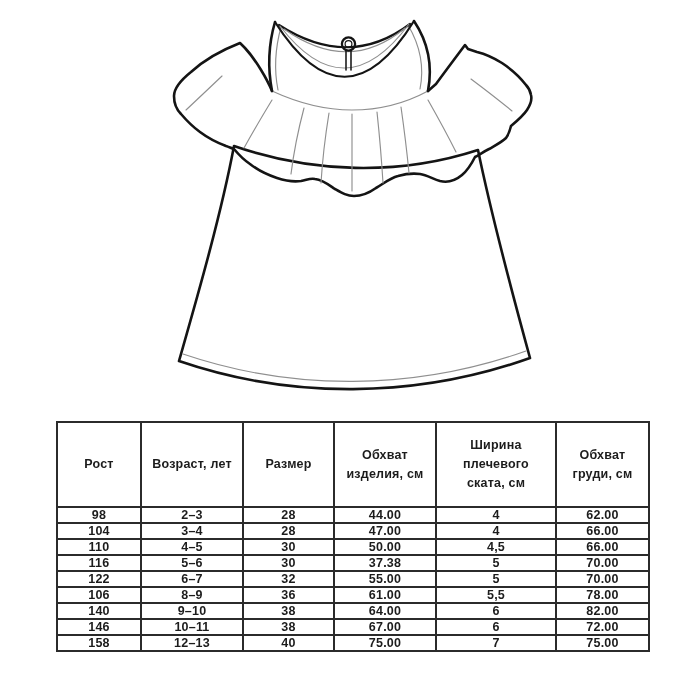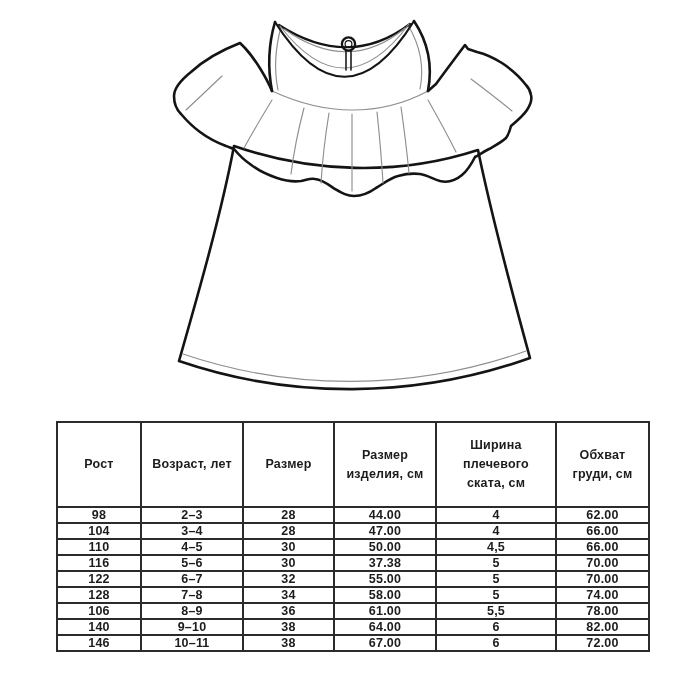--- a/index.html
+++ b/index.html
@@ -157,21 +157,21 @@
         <col style="width:91px">
       <col style="width:102px">
         <col style="width:120px">
         <col style="width:93px">
     </colgroup>
     <thead>
       <tr>
         <th>Рост</th>
         <th>Возраст, лет</th>
         <th>Размер</th>
-        <th>Размер изделия, см</th>
+        <th>Обхват изделия, см</th>
         <th>Ширина плечевого ската, см</th>
         <th>Обхват груди, см</th>
       </tr>
     </thead>
     <tbody>
         <tr>
           <td>98</td>
           <td>2–3</td>
           <td>28</td>
           <td>44.00</td>
@@ -204,28 +204,20 @@
         </tr>
         <tr>
           <td>122</td>
           <td>6–7</td>
           <td>32</td>
           <td>55.00</td>
           <td>5</td>
           <td>70.00</td>
         </tr>
         <tr>
-          <td>128</td>
-          <td>7–8</td>
-          <td>34</td>
-          <td>58.00</td>
-          <td>5</td>
-          <td>74.00</td>
-        </tr>
-        <tr>
           <td>106</td>
           <td>8–9</td>
           <td>36</td>
           <td>61.00</td>
           <td>5,5</td>
           <td>78.00</td>
         </tr>
         <tr>
           <td>140</td>
           <td>9–10</td>
@@ -235,16 +227,24 @@
           <td>82.00</td>
         </tr>
         <tr>
           <td>146</td>
           <td>10–11</td>
           <td>38</td>
           <td>67.00</td>
           <td>6</td>
           <td>72.00</td>
         </tr>
+        <tr>
+          <td>158</td>
+          <td>12–13</td>
+          <td>40</td>
+          <td>75.00</td>
+          <td>7</td>
+          <td>75.00</td>
+        </tr>
       </tbody>
   </table>
 
 </div>
 
 </body></html>

